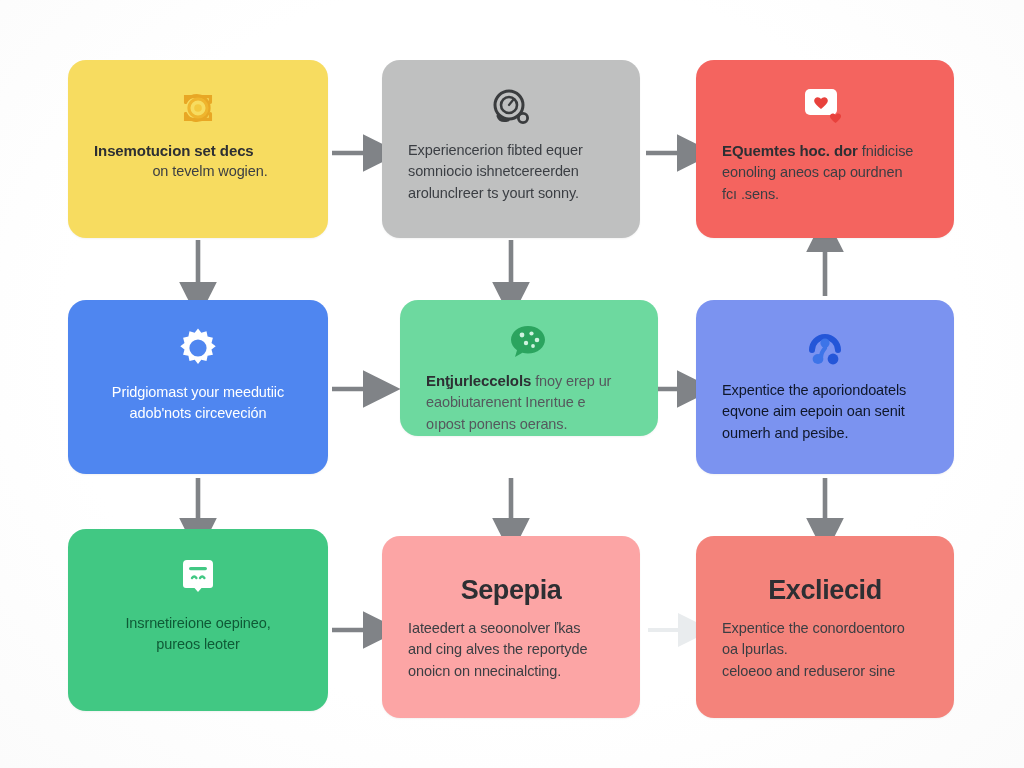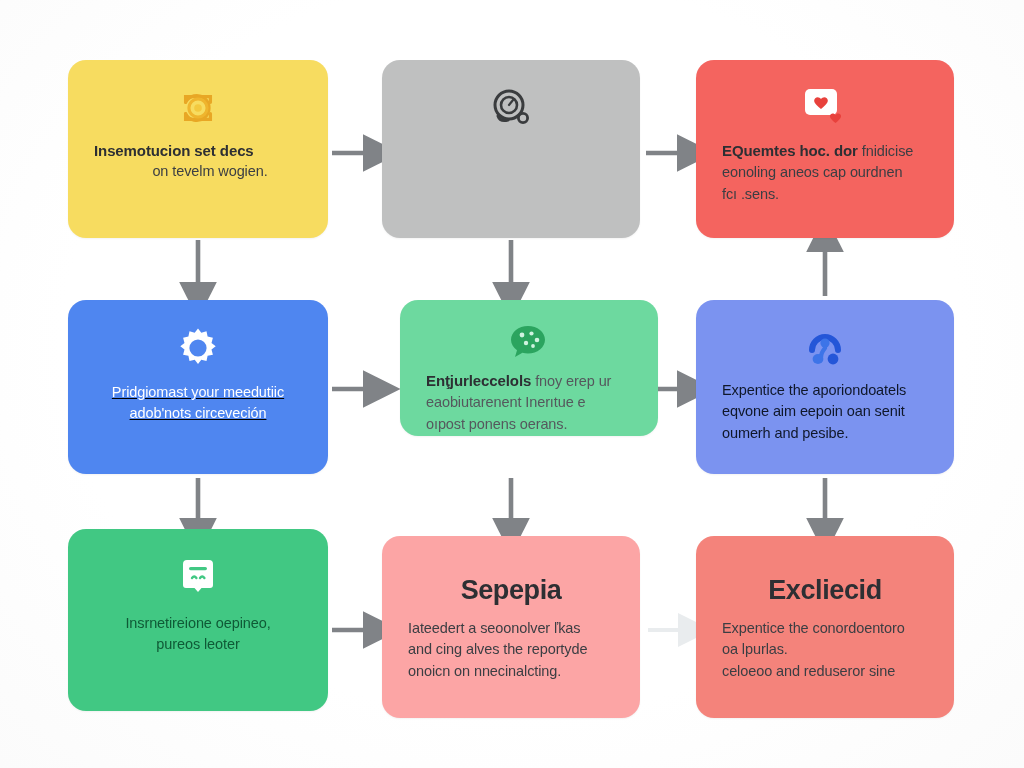--- a/index.html
+++ b/index.html
@@ -159,20 +159,25 @@
   <div class="card" id="card-r0c1" style="left:382px; top:60px; width:258px; height:178px; background:#BFC0C0;">
     <div class="card-icon">
       <svg width="46" height="46" viewBox="0 0 46 46" class="soft">
         <circle cx="21" cy="20" r="14" fill="none" stroke="#3a3c3e" stroke-width="3"></circle>
         <circle cx="21" cy="20" r="8" fill="none" stroke="#3a3c3e" stroke-width="2.6"></circle>
         <path d="M21 20 L25 15" stroke="#3a3c3e" stroke-width="2.2" stroke-linecap="round"></path>
         <path d="M10 31 Q12 37 20 35" fill="none" stroke="#3a3c3e" stroke-width="3" stroke-linecap="round"></path>
         <circle cx="35" cy="33" r="4.6" fill="none" stroke="#3a3c3e" stroke-width="2.8"></circle>
       </svg>
     </div>
+    <div class="card-body soft">
+      <div class="card-text txt-dark-2">Experiencerion fibted equer</div>
+      <div class="card-text txt-dark-2">somniocio ishnetcereerden</div>
+      <div class="card-text txt-dark-2">arolunclreer ts yourt sonny.</div>
+    </div>
   </div>
 
   <div class="card" id="card-r0c2" style="left:696px; top:60px; width:258px; height:178px; background:#F4645F;">
     <div class="card-icon">
       <svg width="48" height="46" viewBox="0 0 48 46" class="soft">
         <rect x="4" y="4" width="32" height="26" rx="5" fill="#ffffff"></rect>
         <path d="M20 24 C13 18.5 12 15.5 14.2 13.2 C16 11.4 18.6 12 20 14
                  C21.4 12 24 11.4 25.8 13.2 C28 15.5 27 18.5 20 24 Z" fill="#E8413C"></path>
         <path d="M34.5 38 C28.8 33.6 28 31.2 29.8 29.3 C31.2 27.9 33.3 28.4 34.5 30
                  C35.7 28.4 37.8 27.9 39.2 29.3 C41 31.2 40.2 33.6 34.5 38 Z" fill="#E8413C"></path>
@@ -189,21 +194,21 @@
 
   <div class="card" id="card-r1c0" style="left:68px; top:300px; width:260px; height:174px; background:#4F86F0;">
     <div class="card-icon">
       <svg width="46" height="46" viewBox="0 0 46 46" class="soft">
         <path fill="#ffffff" d="M23 3.5 l3.3 4.2 5.2-1.4 1.1 5.3 5.3 1.1 -1.4 5.2 4.2 3.3
           -4.2 3.3 1.4 5.2 -5.3 1.1 -1.1 5.3 -5.2-1.4 -3.3 4.2 -3.3-4.2 -5.2 1.4 -1.1-5.3
           -5.3-1.1 1.4-5.2 -4.2-3.3 4.2-3.3 -1.4-5.2 5.3-1.1 1.1-5.3 5.2 1.4z"></path>
         <circle cx="23" cy="23" r="8.6" fill="#4F86F0"></circle>
       </svg>
     </div>
-    <div class="card-body soft" style="margin-top:2px;text-decoration:underline;">
+    <div class="card-body soft" style="margin-top:2px;">
       <div class="card-text txt-white" style="text-align:center;">Pridgiomast your meedutiic</div>
       <div class="card-text txt-white" style="text-align:center;">adob'nots circeveción</div>
     </div>
   </div>
 
   <div class="card" id="card-r1c1" style="left:400px; top:300px; width:258px; height:136px; background:#6DD99F;">
     <div class="card-icon">
       <svg width="44" height="42" viewBox="0 0 44 42" class="soft">
         <path fill="#2BA45F" d="M21 4 C30.4 4 38 10.2 38 17.8 C38 25.4 30.4 31.6 21 31.6
           C19 31.6 17.1 31.3 15.4 30.8 L8 35 L10 28.2 C6.3 25.5 4 21.9 4 17.8 C4 10.2 11.6 4 21 4 Z"></path>

